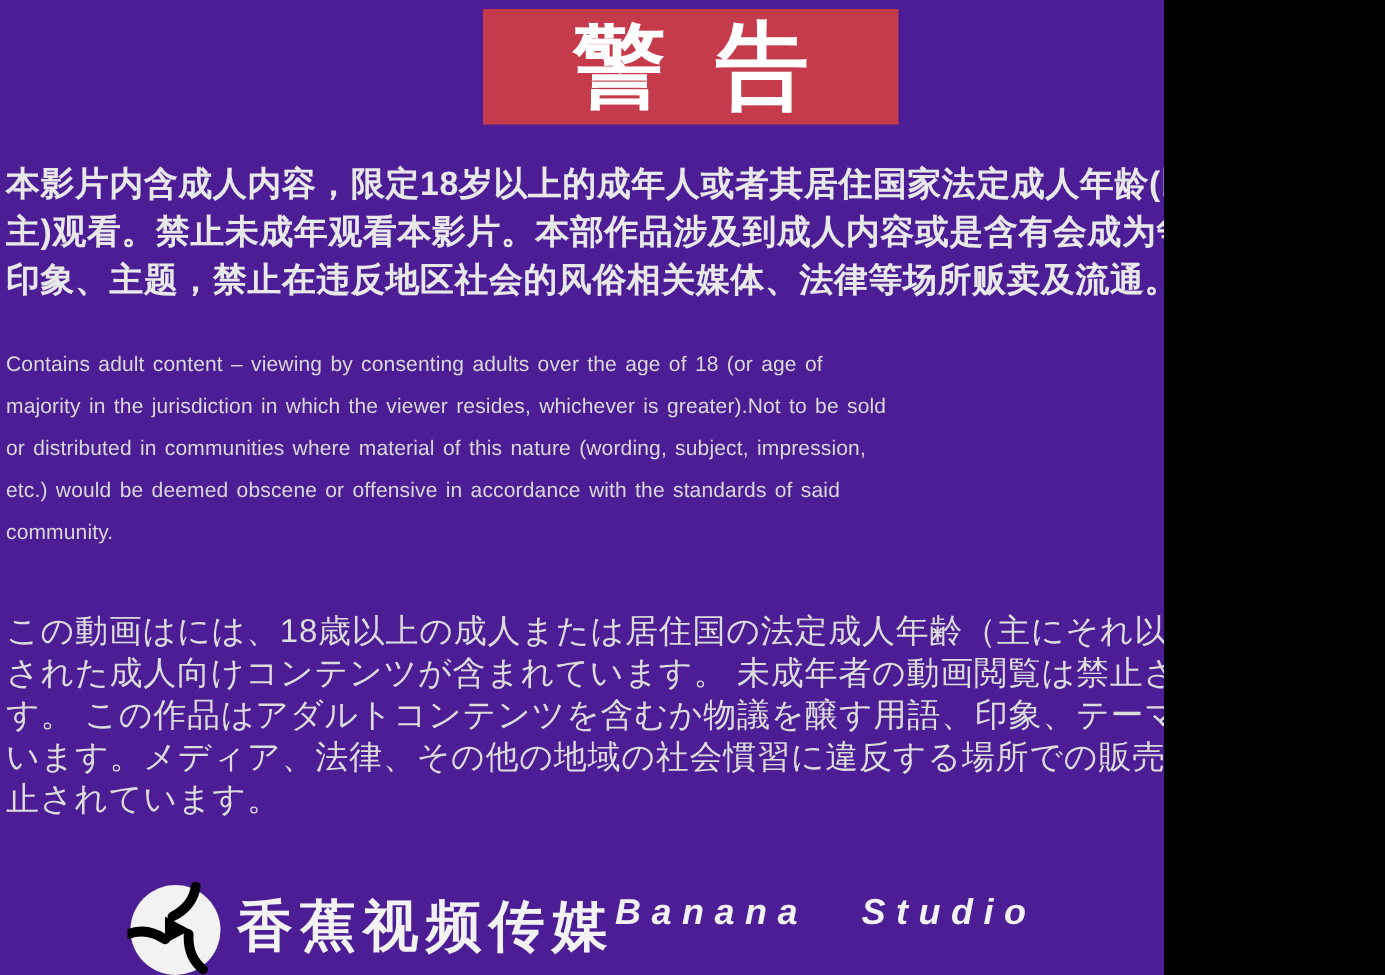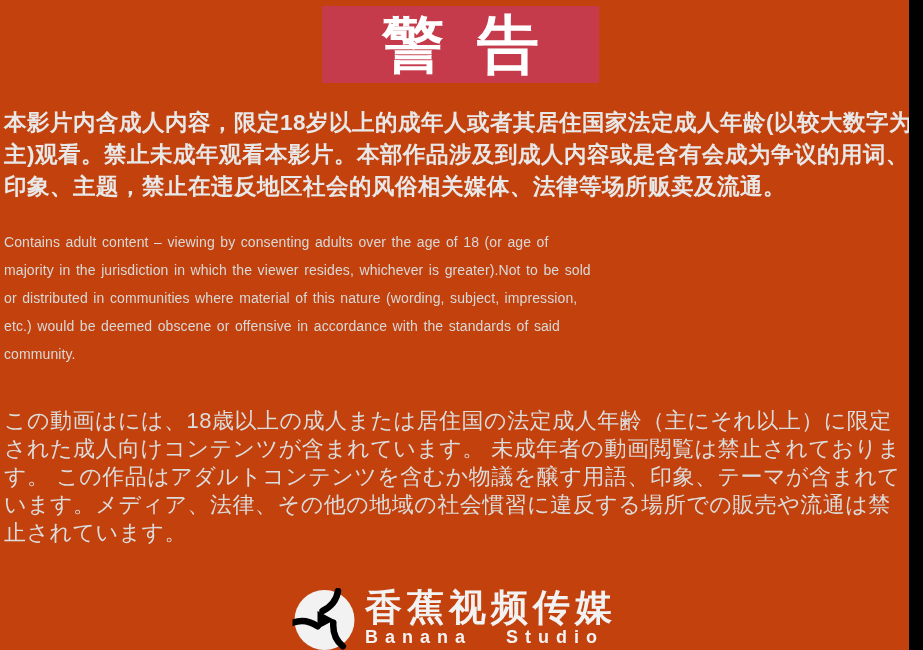--- a/index.html
+++ b/index.html
@@ -2,23 +2,23 @@
 <html><head>
 <meta charset="utf-8">
 <style>
   html, body {
     margin: 0;
     padding: 0;
     background: #000;
   }
   .screen {
     position: relative;
-    width: 909px;
+    width: 776px;
     height: 650px;
-    background: #c2410c;
+    background: #4c1d95;
     overflow: hidden;
     font-family: "Liberation Sans", sans-serif;
   }
   .banner {
     position: absolute;
     left: 322px;
     top: 6px;
     width: 277px;
     height: 77px;
     background: #c53b4b;
@@ -77,41 +77,41 @@
     gap: 9px;
   }
   .logo-icon {
     width: 64px;
     height: 64px;
     display: block;
     margin-bottom: -2px;
   }
   .logo-text {
     display: flex;
-    flex-direction: column;
     align-items: flex-start;
     padding-bottom: 2px;
   }
   .logo-zh {
     color: #f2f2f2;
     font-size: 37px;
     font-weight: 700;
     letter-spacing: 5px;
     line-height: 38px;
     white-space: nowrap;
   }
   .logo-en {
     color: #f2f2f2;
-    font-size: 18px;
+    font-size: 24px;
     font-weight: 700;
     letter-spacing: 7px;
     word-spacing: 22px;
     line-height: 20px;
     margin-top: 0px;
     white-space: nowrap;
+    font-style: italic;
   }
 </style>
 </head>
 <body>
 
 <div class="screen">
 
   <div class="banner">
     <span class="banner-title">警 告</span>
   </div>

